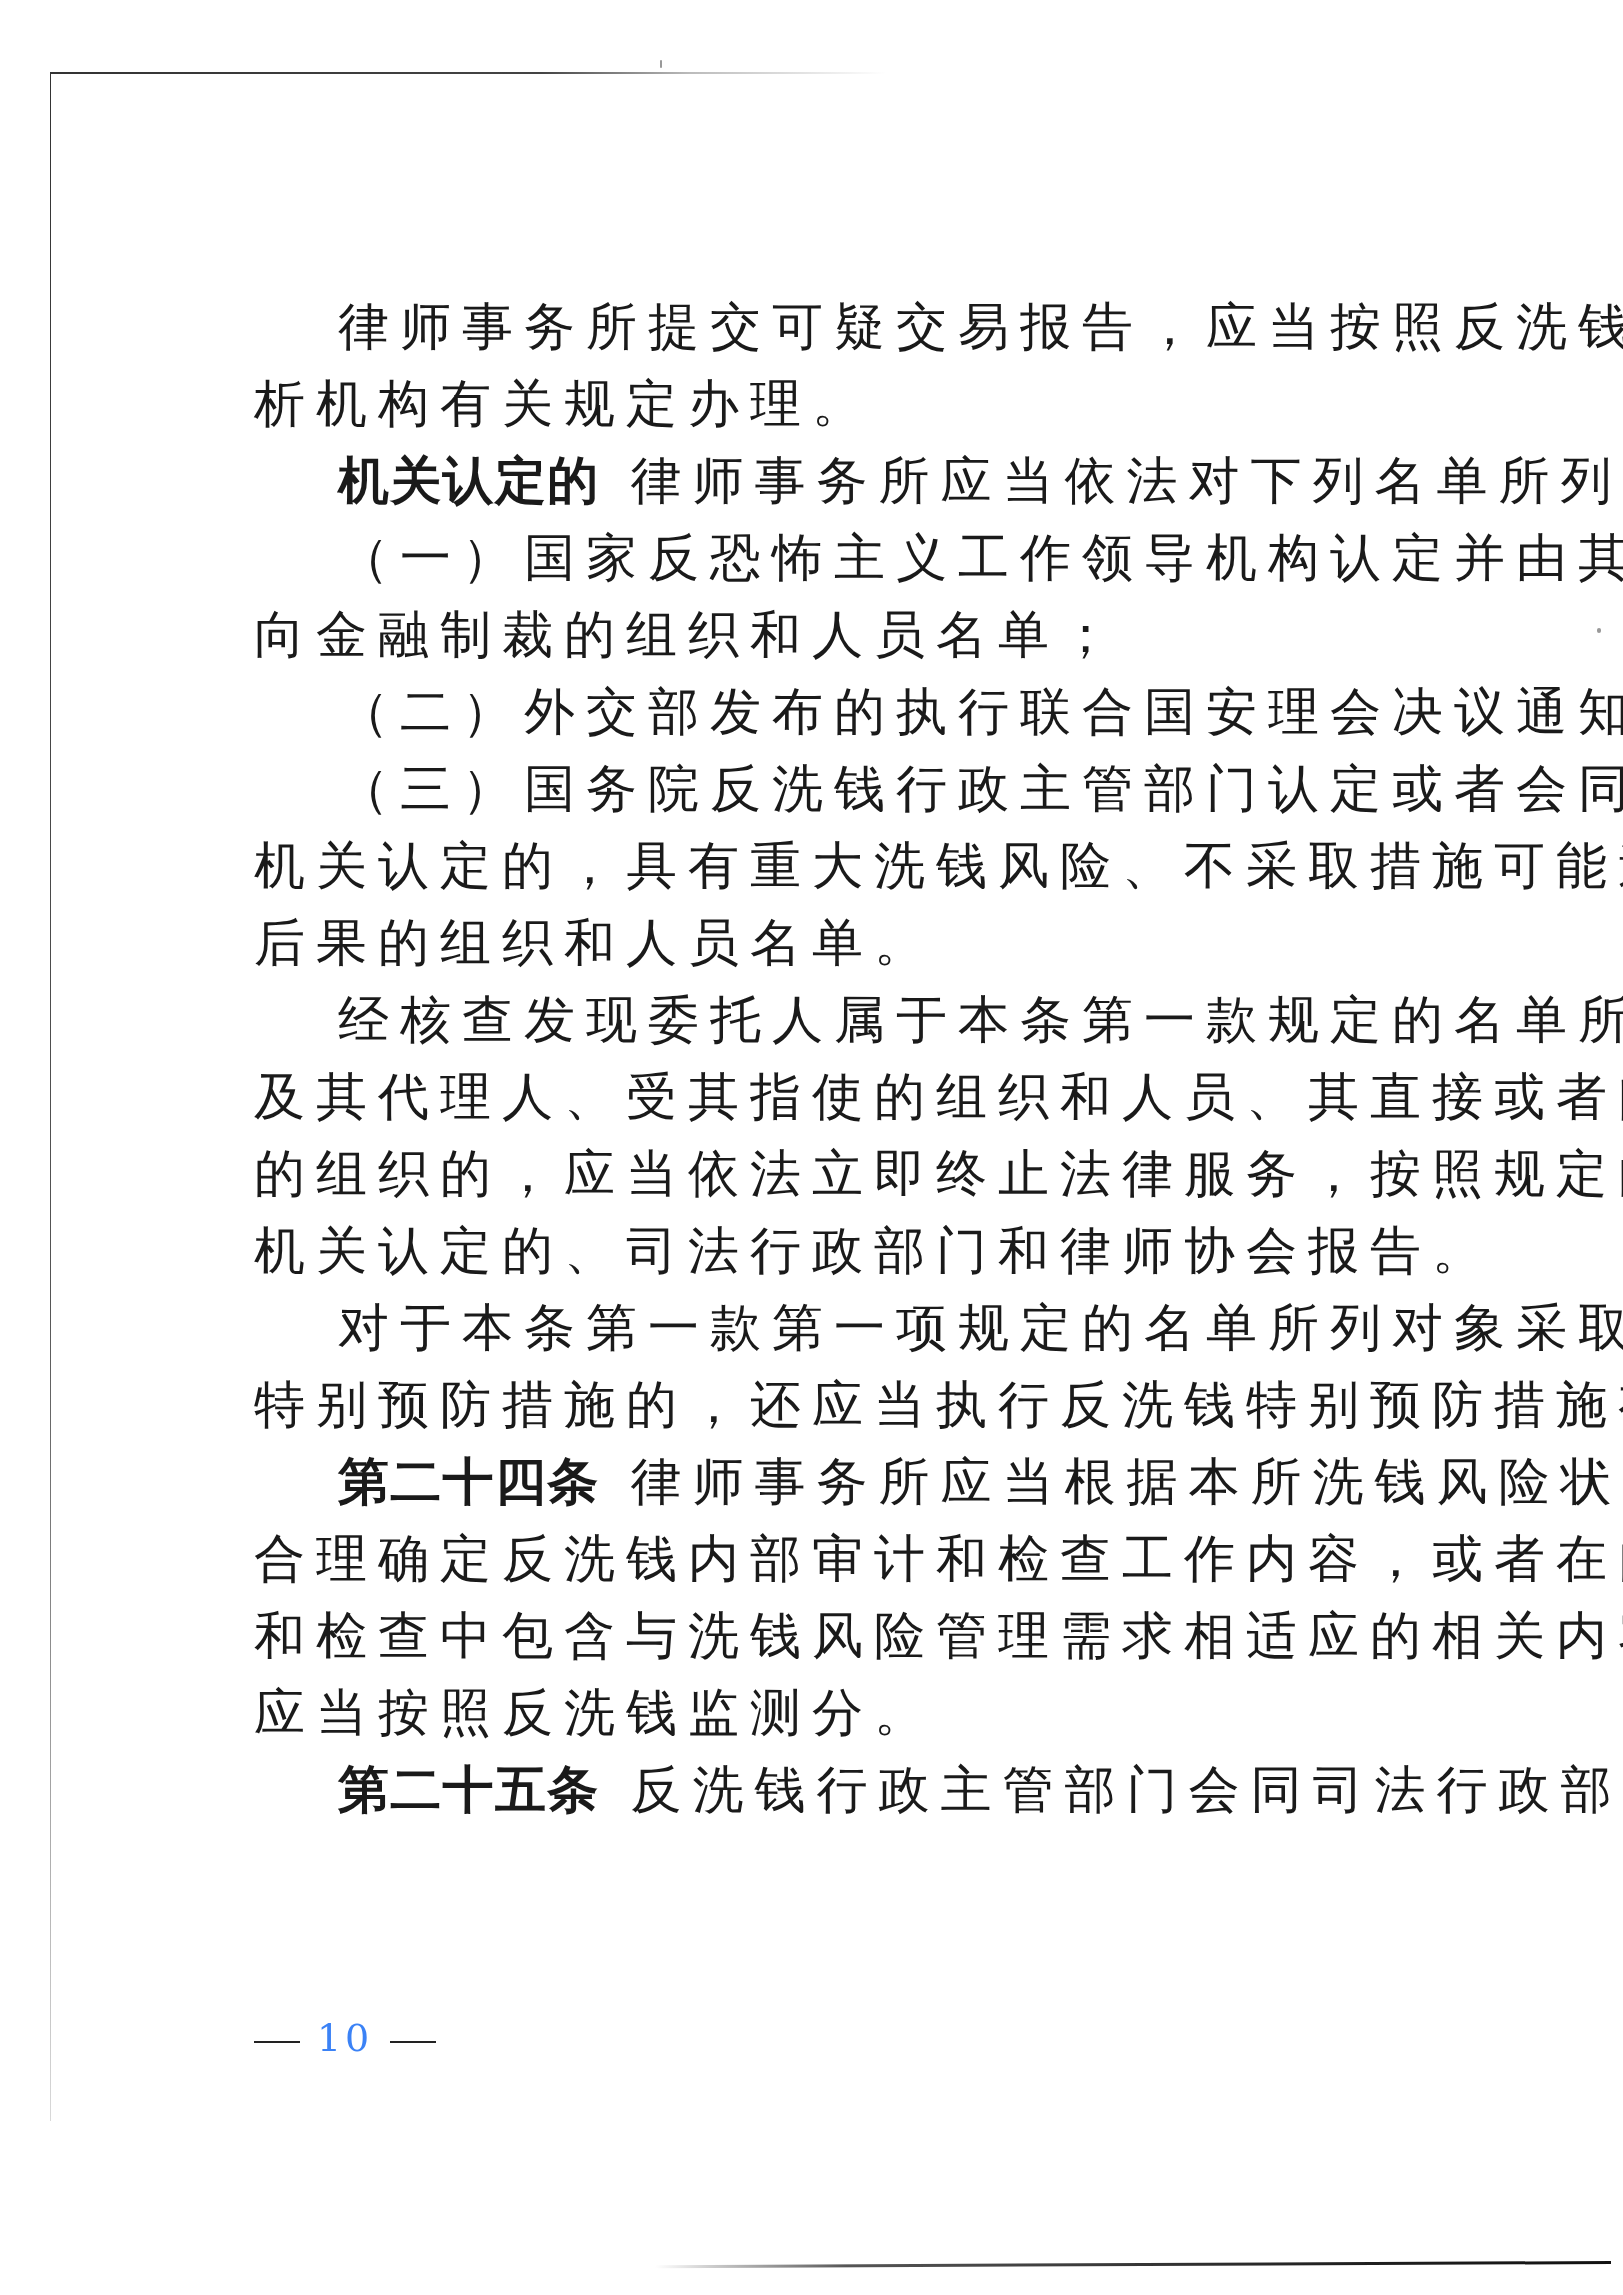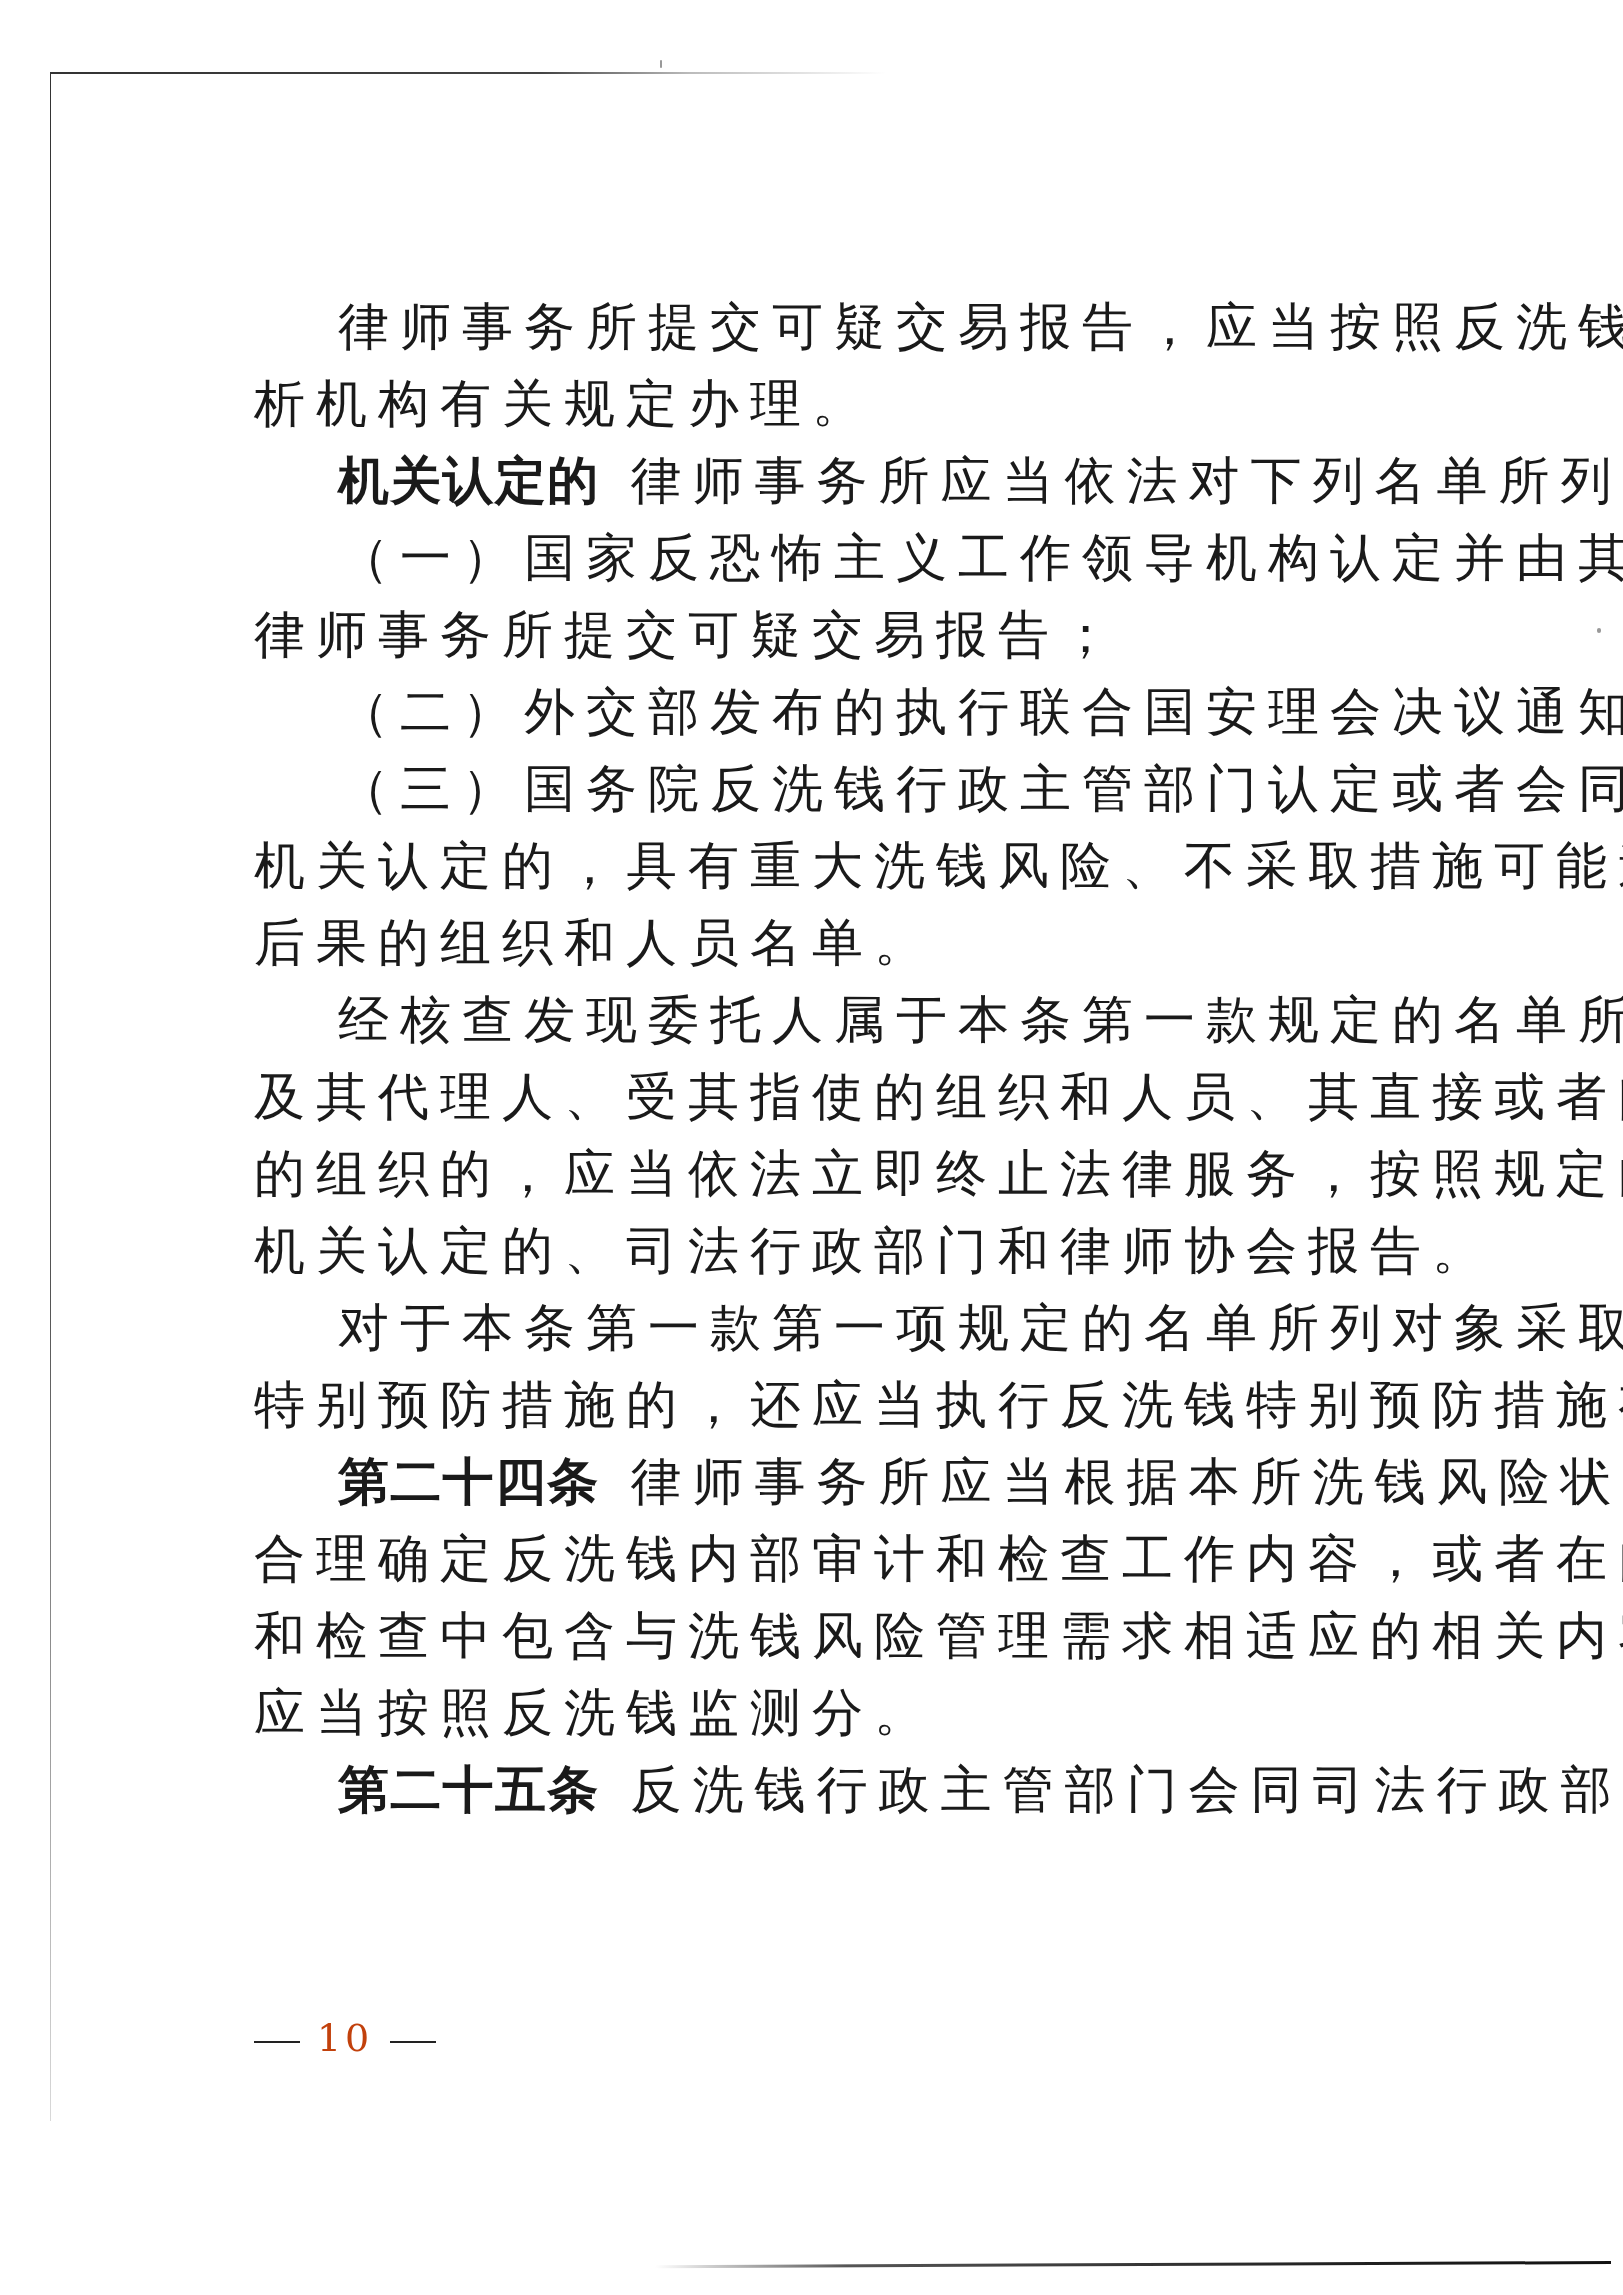--- a/index.html
+++ b/index.html
@@ -68,21 +68,21 @@
       white-space: nowrap;
       height: 77px;
     }
     .page-number {
       position: absolute;
       left: 254px;
       top: 2016px;
       font-family: "DejaVu Serif", "Liberation Serif", serif;
       font-size: 38px;
       letter-spacing: 3.9px;
-      color: #c2410c;
+      color: #3b82f6;
     }
     .page-number .dash {
       display: inline-block;
       width: 46px;
       height: 2px;
       background: #222;
       vertical-align: middle;
     }
     .page-number .num {
       margin: 0 17px;
@@ -110,21 +110,21 @@
     <span class="line indent">律师事务所提交可疑交易报告，应当按照反洗钱监测分</span>
     <span class="line">析机构有关规定办理。</span>
   </div>
 
   <div class="para">
     <span class="line indent"><span class="article-no">机关认定的</span><span>律师事务所应当依法对下列名单所列对象</span></span>
   </div>
 
   <div class="para">
     <span class="line indent">（一）国家反恐怖主义工作领导机构认定并由其办事机构</span>
-    <span class="line">律师事务所提交可疑交易报告；</span>
+    <span class="line">向金融制裁的组织和人员名单；</span>
   </div>
 
   <div class="para">
     <span class="line indent">（二）外交部发布的执行联合国安理会决议通知中涉及定</span>
   </div>
 
   <div class="para">
     <span class="line indent">（三）国务院反洗钱行政主管部门认定或者会同国家有关</span>
     <span class="line">机关认定的，具有重大洗钱风险、不采取措施可能造成严重</span>
     <span class="line">后果的组织和人员名单。</span>

